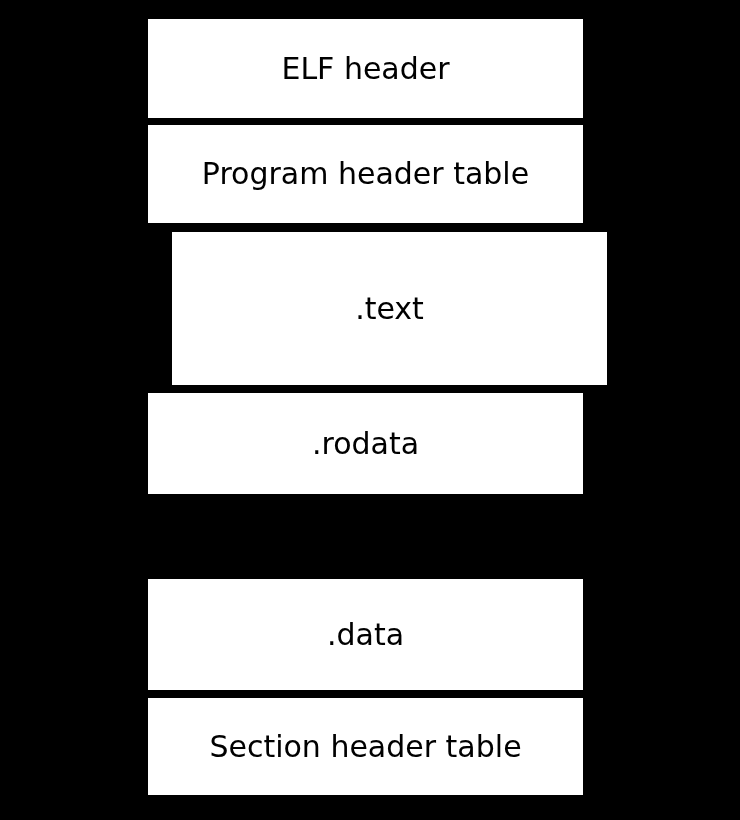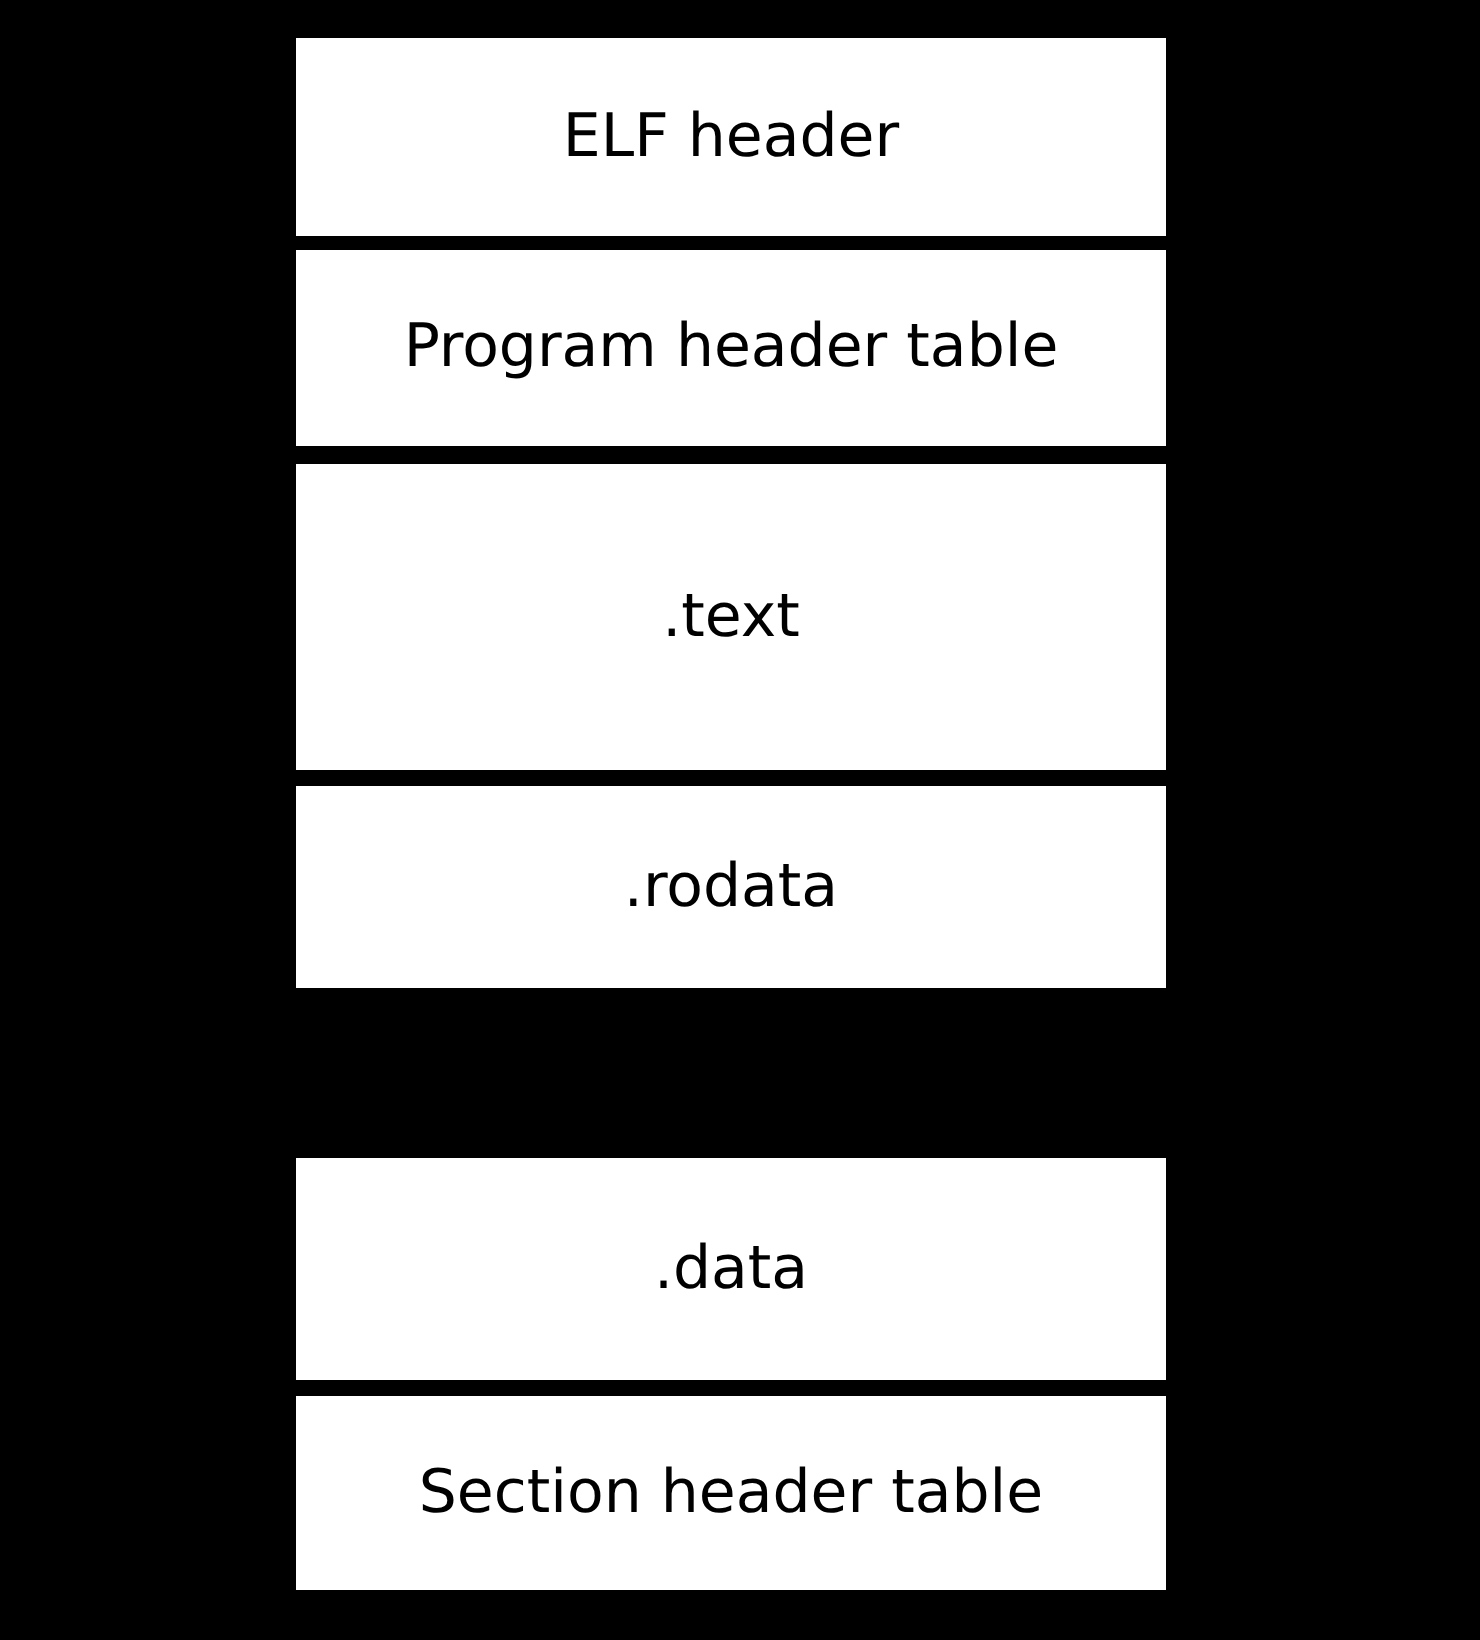--- a/index.html
+++ b/index.html
@@ -24,21 +24,21 @@
     display: flex;
     align-items: center;
     justify-content: center;
     font-size: 30px;
     line-height: 1;
     white-space: nowrap;
   }
   
   .box-elf-header            { top: 19px;  height: 99px;  }
   .box-program-header-table  { top: 125px; height: 98px;  }
-  .box-text-section          { top: 232px; height: 153px; }
+  .box-text-section          { top: 232px; height: 153px; margin-left: 24px; }
   .box-rodata-section        { top: 393px; height: 101px; }
   
   .box-data-section          { top: 579px; height: 111px; }
   .box-section-header-table  { top: 698px; height: 97px;  }
   .box-label {
     display: inline-block;
   }
 </style>
 </head>
 <body>

